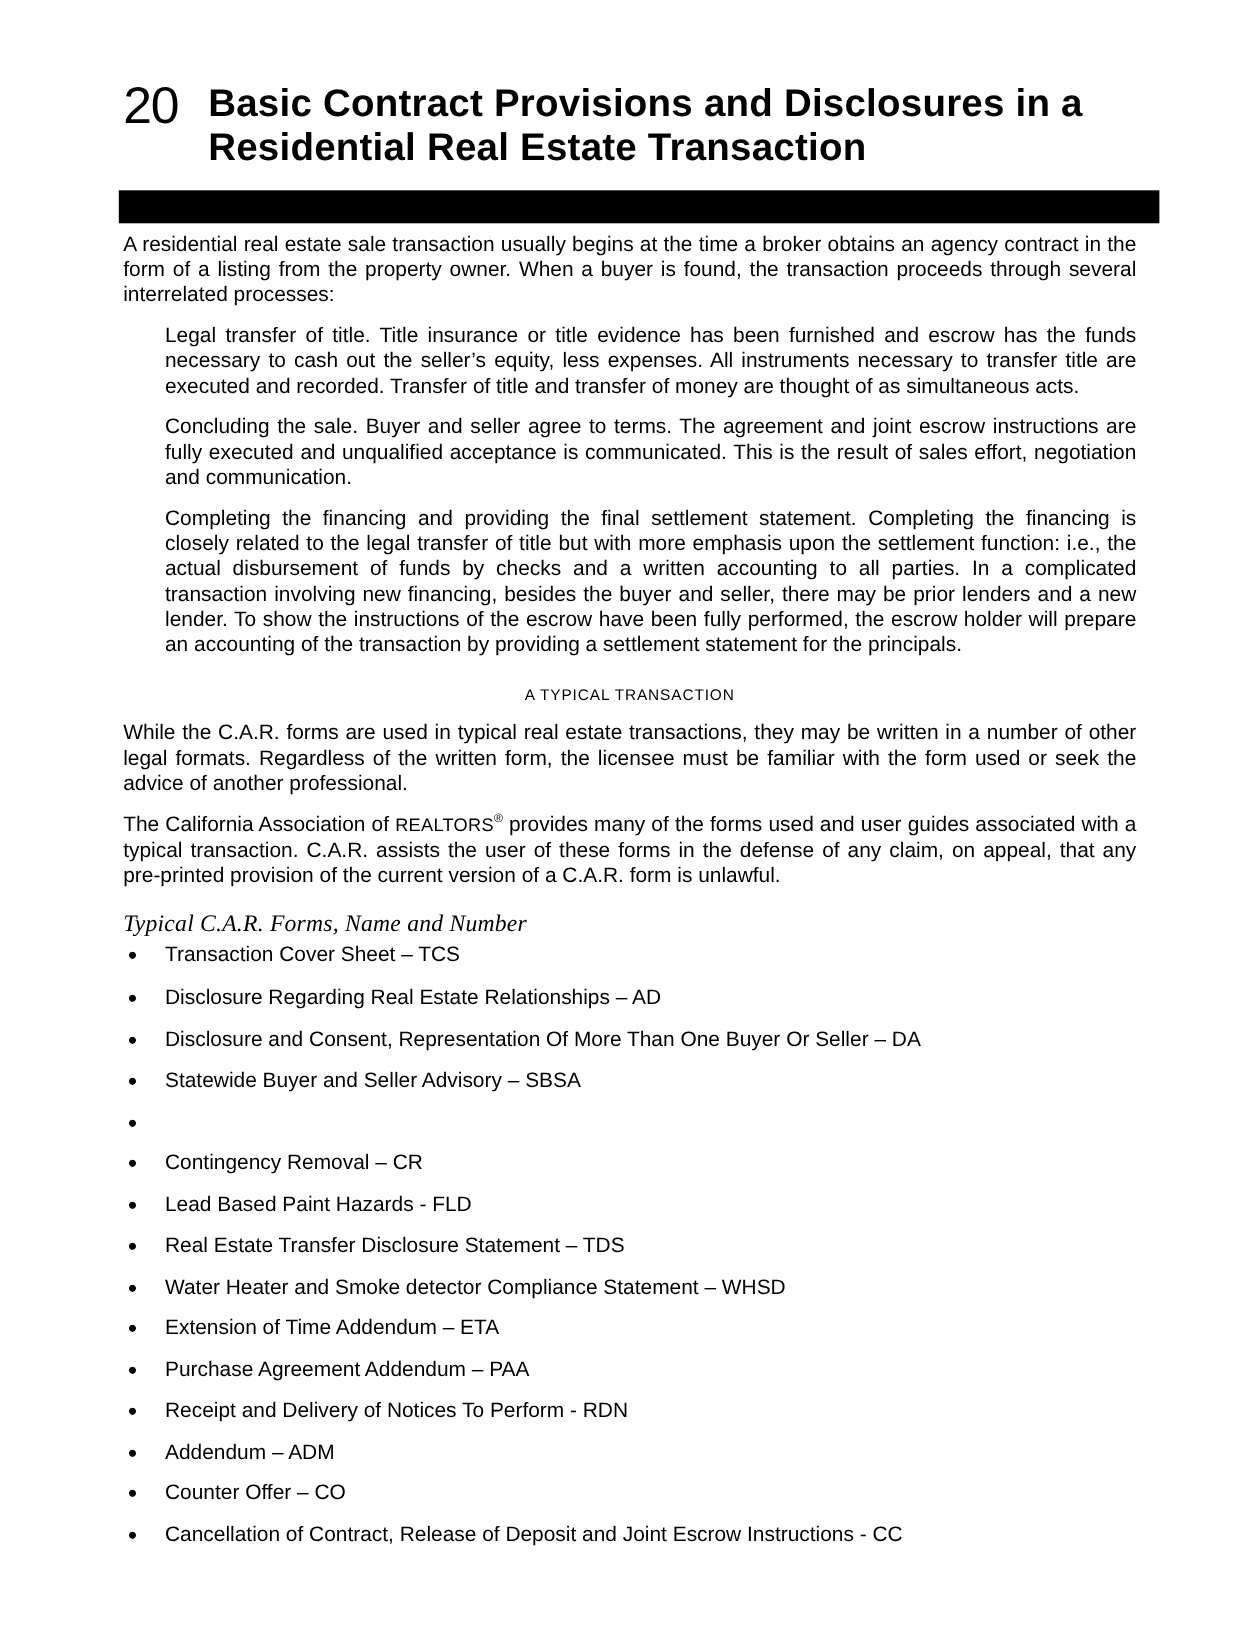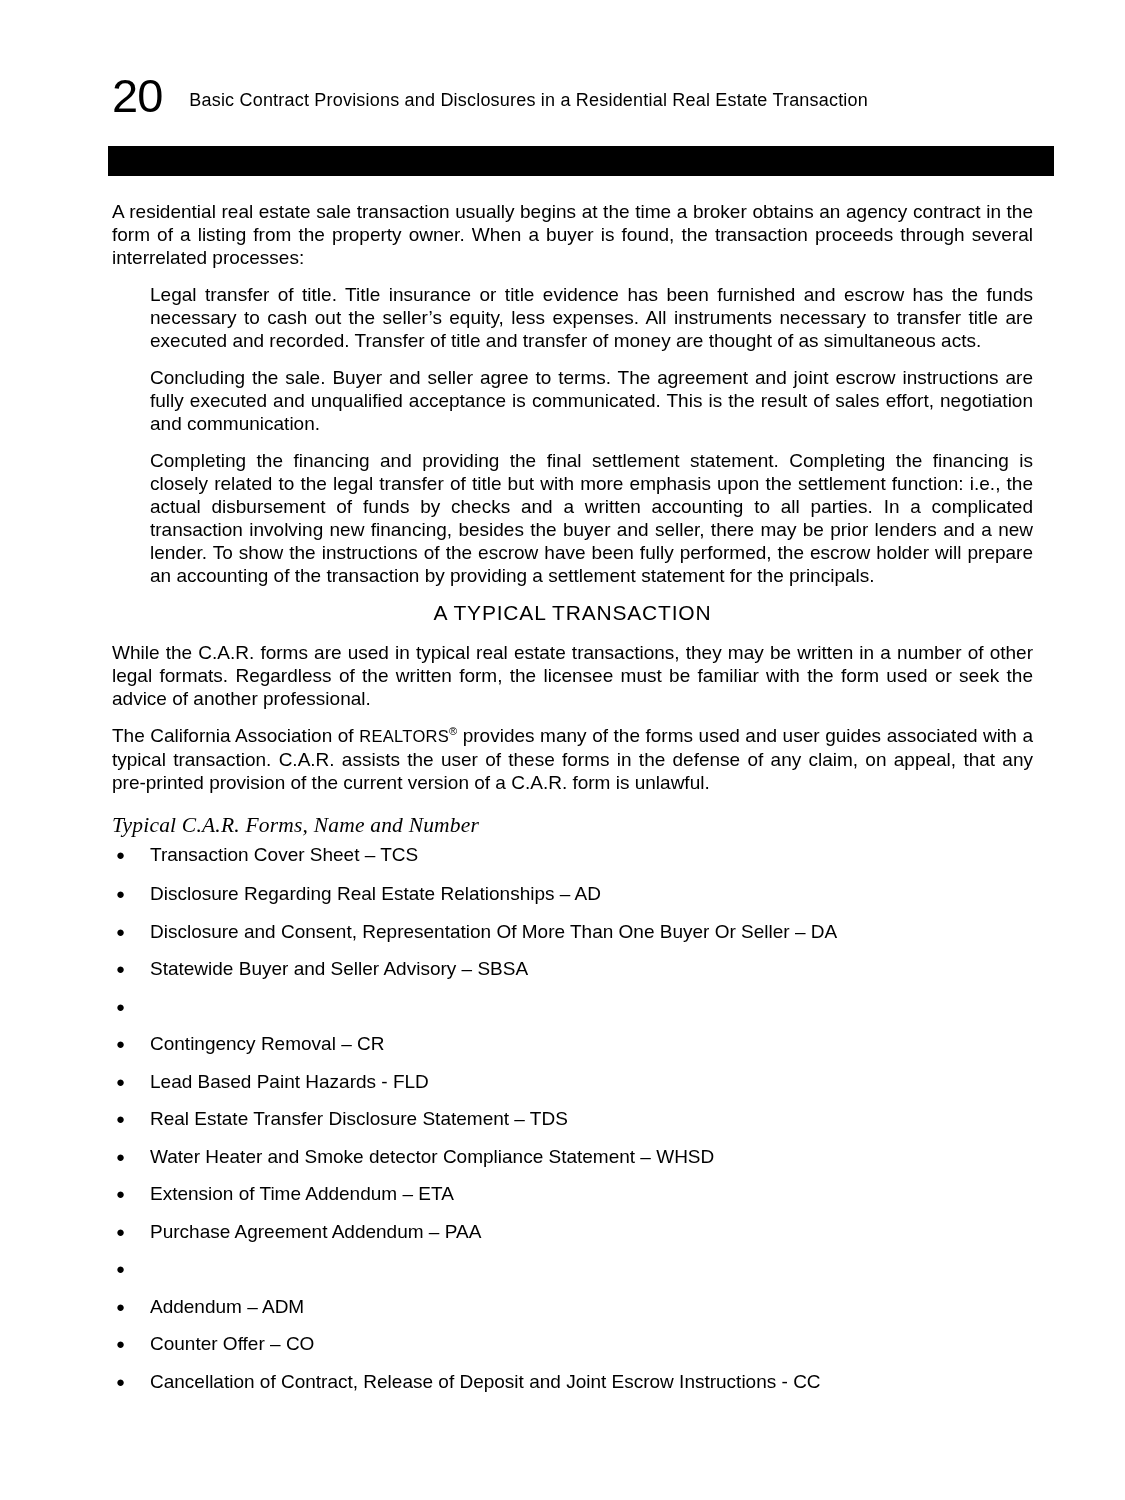--- a/index.html
+++ b/index.html
@@ -25,50 +25,50 @@
   }
   .chapter-num {
     font-size: 47px;
     line-height: 44px;
     font-weight: 400;
     letter-spacing: -1px;
     flex: none;
     margin-right: 27px;
   }
   .chapter-title {
-    font-size: 18px;
-    line-height: 53px;
-    font-weight: 400;
+    font-size: 35px;
+    line-height: 40px;
+    font-weight: 700;
     margin: 0;
     max-width: 830px;
     letter-spacing: 0.2px;
   }
   
   .black-bar {
     width: 946px;
     height: 30px;
     background: #000000;
     margin: 19px 0 0 -4px;
   }
   
   .body-text {
     font-size: 19px;
     line-height: 23px;
     text-align: justify;
     margin: 0 0 14px 0;
   }
-  .first-para { margin-top: 24px; }
+  .first-para { margin-top: 8px; }
   .indented { margin-left: 38px; }
   
   .section-heading {
-    font-size: 21px;
+    font-size: 14px;
     font-weight: 400;
     letter-spacing: 0.8px;
     text-align: center;
-    margin: 14px 0 16px 0;
+    margin: 25px 0 16px 0;
   }
   
   .realtors-caps {
     font-size: 16.5px;
     letter-spacing: 0.3px;
   }
   sup.reg {
     font-size: 11px;
     vertical-align: super;
     line-height: 0;
@@ -171,20 +171,21 @@
     <li>
         <span class="bullet-glyph">●</span>
         <span>Extension of Time Addendum – ETA</span>
       </li>
     <li>
         <span class="bullet-glyph">●</span>
         <span>Purchase Agreement Addendum – PAA</span>
       </li>
     <li>
         <span class="bullet-glyph">●</span>
+        <span>Receipt and Delivery of Notices To Perform - RDN</span>
       </li>
     <li>
         <span class="bullet-glyph">●</span>
         <span>Addendum – ADM</span>
       </li>
     <li>
         <span class="bullet-glyph">●</span>
         <span>Counter Offer – CO</span>
       </li>
     <li>

